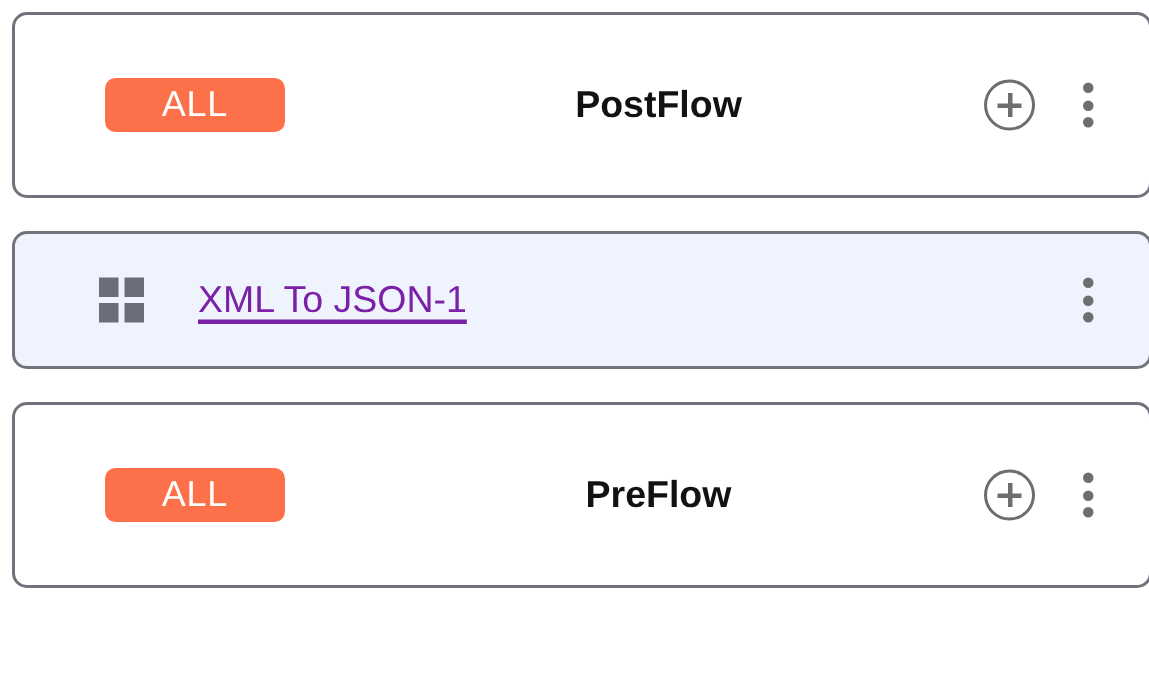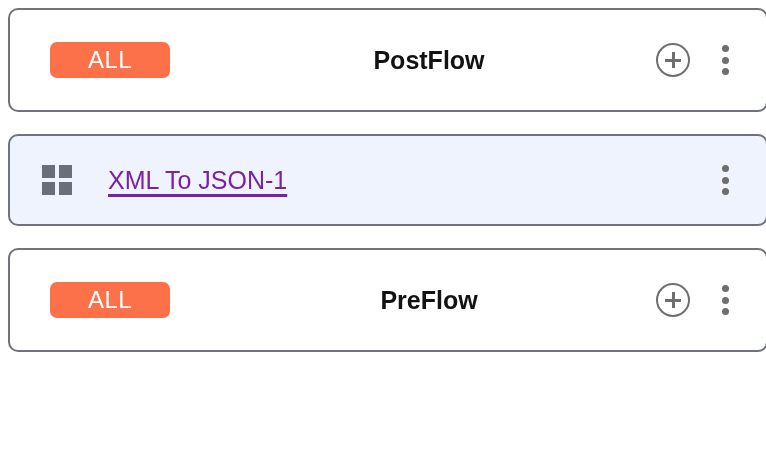--- a/index.html
+++ b/index.html
@@ -30,30 +30,31 @@
     margin-bottom: 22px;
     overflow: hidden;
   }
   .flow-card.selected {
     background: #eff3fd;
   }
 
   .flow-row {
     display: flex;
     align-items: center;
-    height: 100px;
+    height: 120px;
     padding: 0 0 0 40px;
     box-sizing: border-box;
+    margin-left: 20px;
   }
 
   .step-row {
     display: flex;
     align-items: center;
     height: 88px;
-    padding: 0 0 0 24px;
+    padding: 0 0 0 48px;
     box-sizing: border-box;
   }
 
   .badge {
     flex: 0 0 auto;
     width: 120px;
     height: 36px;
     border-radius: 7px;
     color: #ffffff;
     font-size: 24px;

